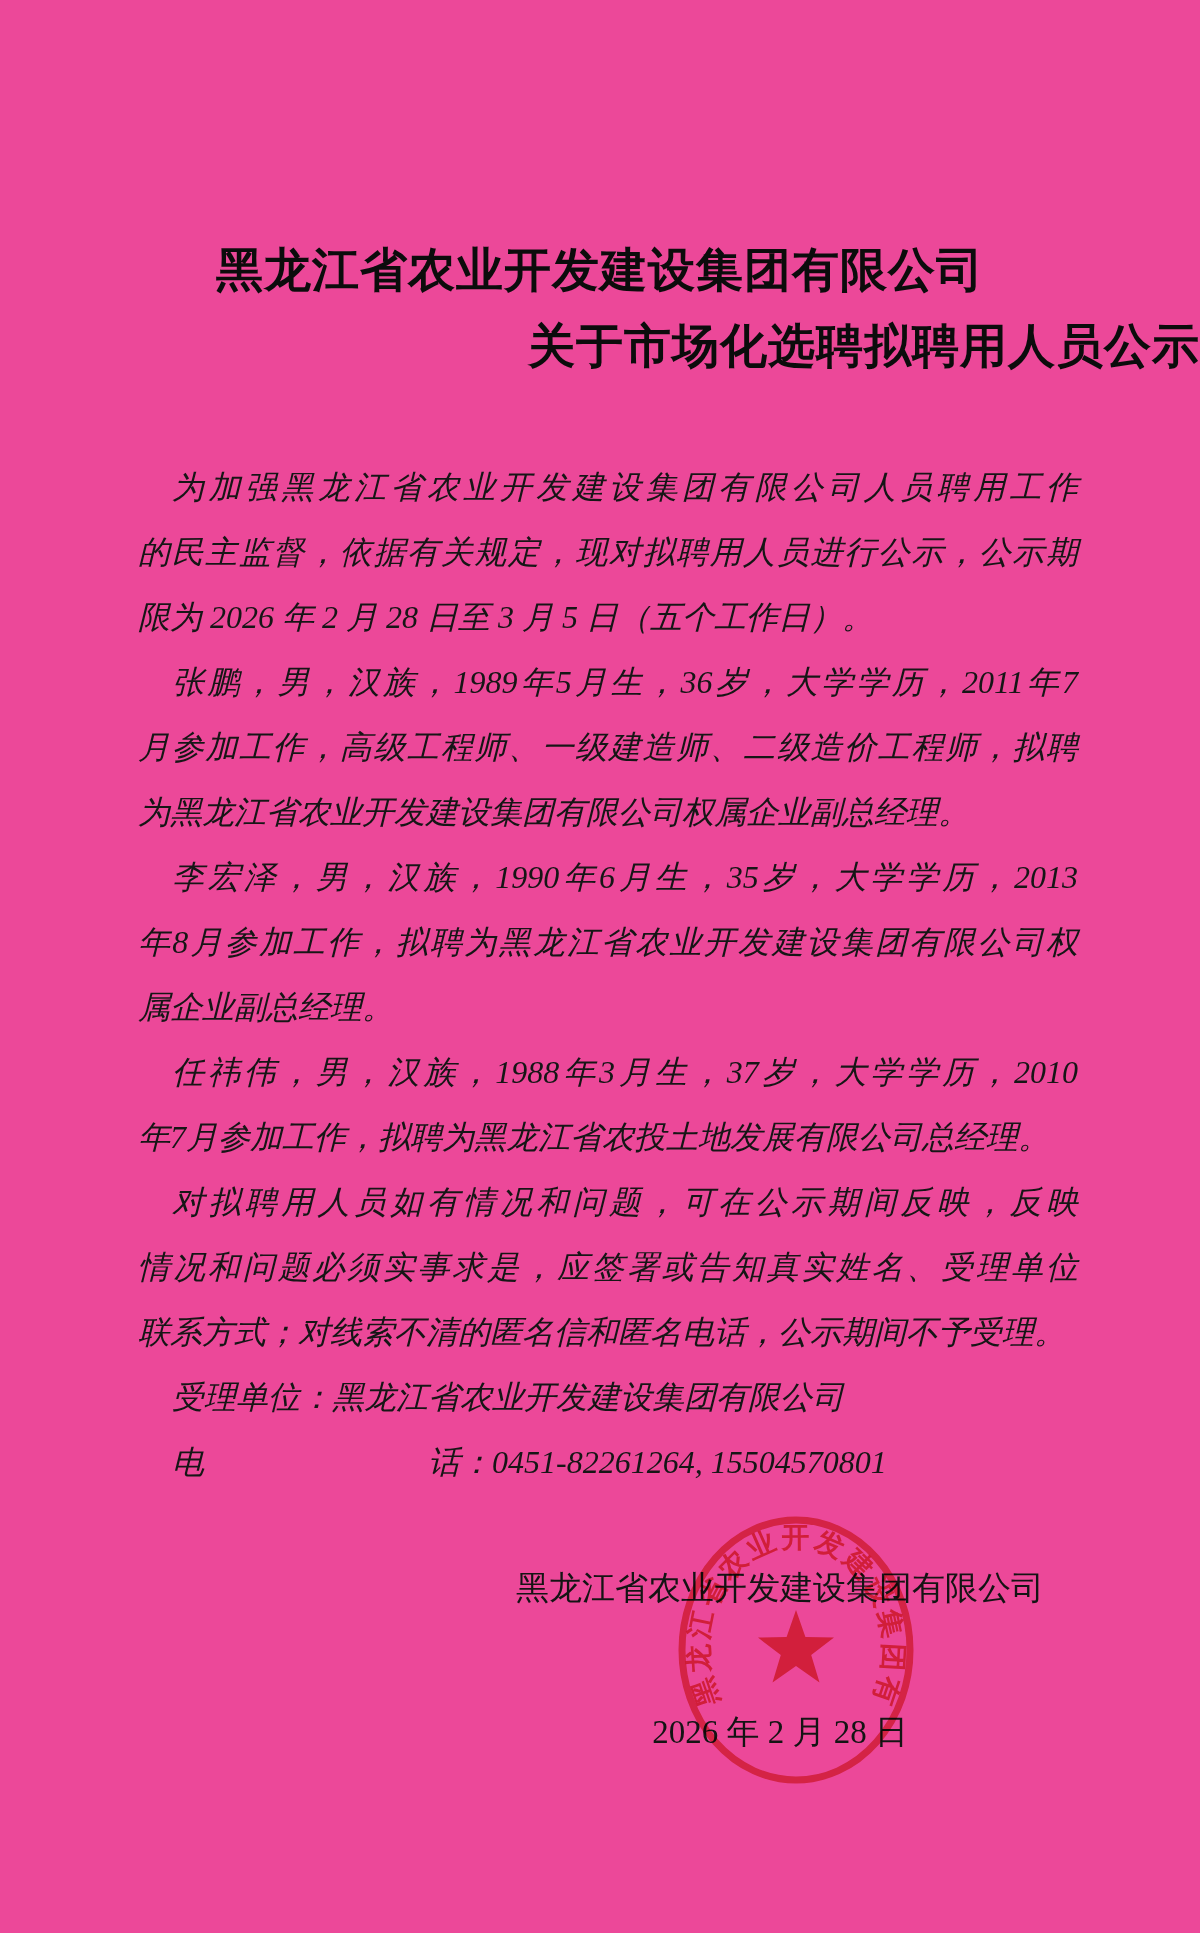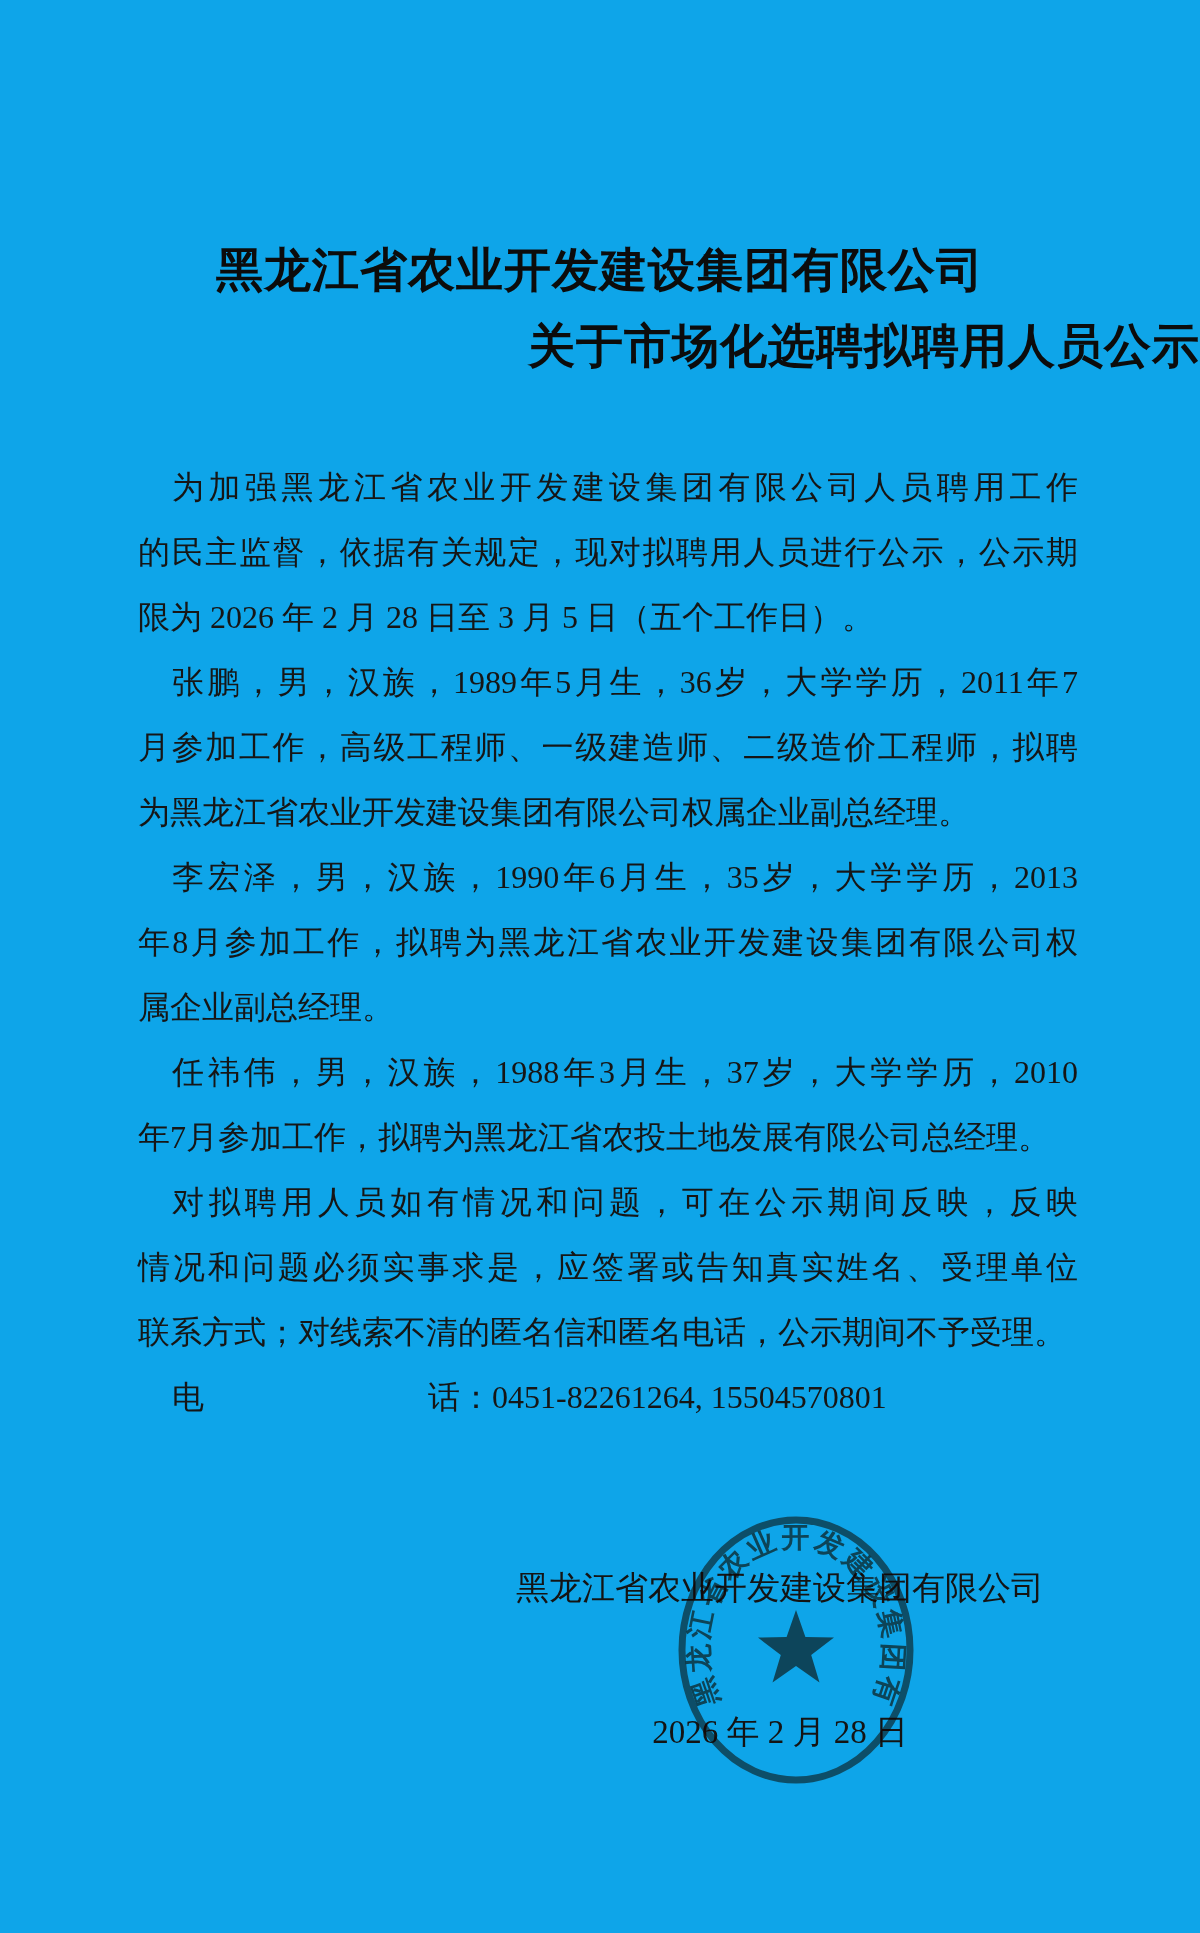--- a/index.html
+++ b/index.html
@@ -11,21 +11,21 @@
     position: relative;
     width: 1200px;
     height: 1933px;
     font-family: "Liberation Serif", "DejaVu Serif", serif;
     color: #111111;
     overflow: hidden;
   }
   .page {
     position: absolute;
     inset: 0;
-    background: #0ea5e9;
+    background: #ec4899;
   }
   .doc-title {
     position: absolute;
     left: 0;
     width: 1200px;
     text-align: center;
     font-weight: 700;
     font-size: 47px;
     line-height: 60px;
     letter-spacing: 1px;
@@ -40,20 +40,21 @@
     left: 138px;
     width: 940px;
     font-size: 32px;
     line-height: 65px;
     color: #161616;
   }
   .doc-body .line {
     text-align: justify;
     text-align-last: justify;
     white-space: normal;
+    font-style: italic;
   }
   .doc-body .line.first { text-indent: 34px; }
   .doc-body .line.last  { text-align-last: left; }
 
   .sign-company {
     position: absolute;
     top: 1566px;
     left: 480px;
     width: 600px;
     text-align: center;
@@ -104,20 +105,21 @@
       <div class="line">月参加工作，高级工程师、一级建造师、二级造价工程师，拟聘</div>
       <div class="line last">为黑龙江省农业开发建设集团有限公司权属企业副总经理。</div>
       <div class="line first">李宏泽，男，汉族，1990年6月生，35岁，大学学历，2013</div>
       <div class="line">年8月参加工作，拟聘为黑龙江省农业开发建设集团有限公司权</div>
       <div class="line last">属企业副总经理。</div>
       <div class="line first">任祎伟，男，汉族，1988年3月生，37岁，大学学历，2010</div>
       <div class="line last">年7月参加工作，拟聘为黑龙江省农投土地发展有限公司总经理。</div>
       <div class="line first">对拟聘用人员如有情况和问题，可在公示期间反映，反映</div>
       <div class="line">情况和问题必须实事求是，应签署或告知真实姓名、受理单位</div>
       <div class="line last">联系方式；对线索不清的匿名信和匿名电话，公示期间不予受理。</div>
+      <div class="line first last">受理单位：黑龙江省农业开发建设集团有限公司</div>
       <div class="line first last">电　　　　　　　话：0451-82261264, 15504570801</div>
     </div>
 
   <div class="sign-company">黑龙江省农业开发建设集团有限公司</div>
 
   <div class="sign-date">2026 年 2 月 28 日</div>
 
   <svg class="seal" viewBox="0 0 242 274" xmlns="http://www.w3.org/2000/svg">
     <ellipse cx="121" cy="137" rx="114" ry="130" fill="none" stroke-width="7" stroke-opacity="0.8" class="seal-colored-stroke" stroke="#d8382e"></ellipse>
     <polygon points="121,97 130.4,124.1 159,124.6 136.2,141.9 144.5,169.4 121,153 97.5,169.4 105.8,141.9 83,124.6 111.6,124.1" fill-opacity="0.88" class="seal-colored-fill" fill="#d8382e"></polygon>

